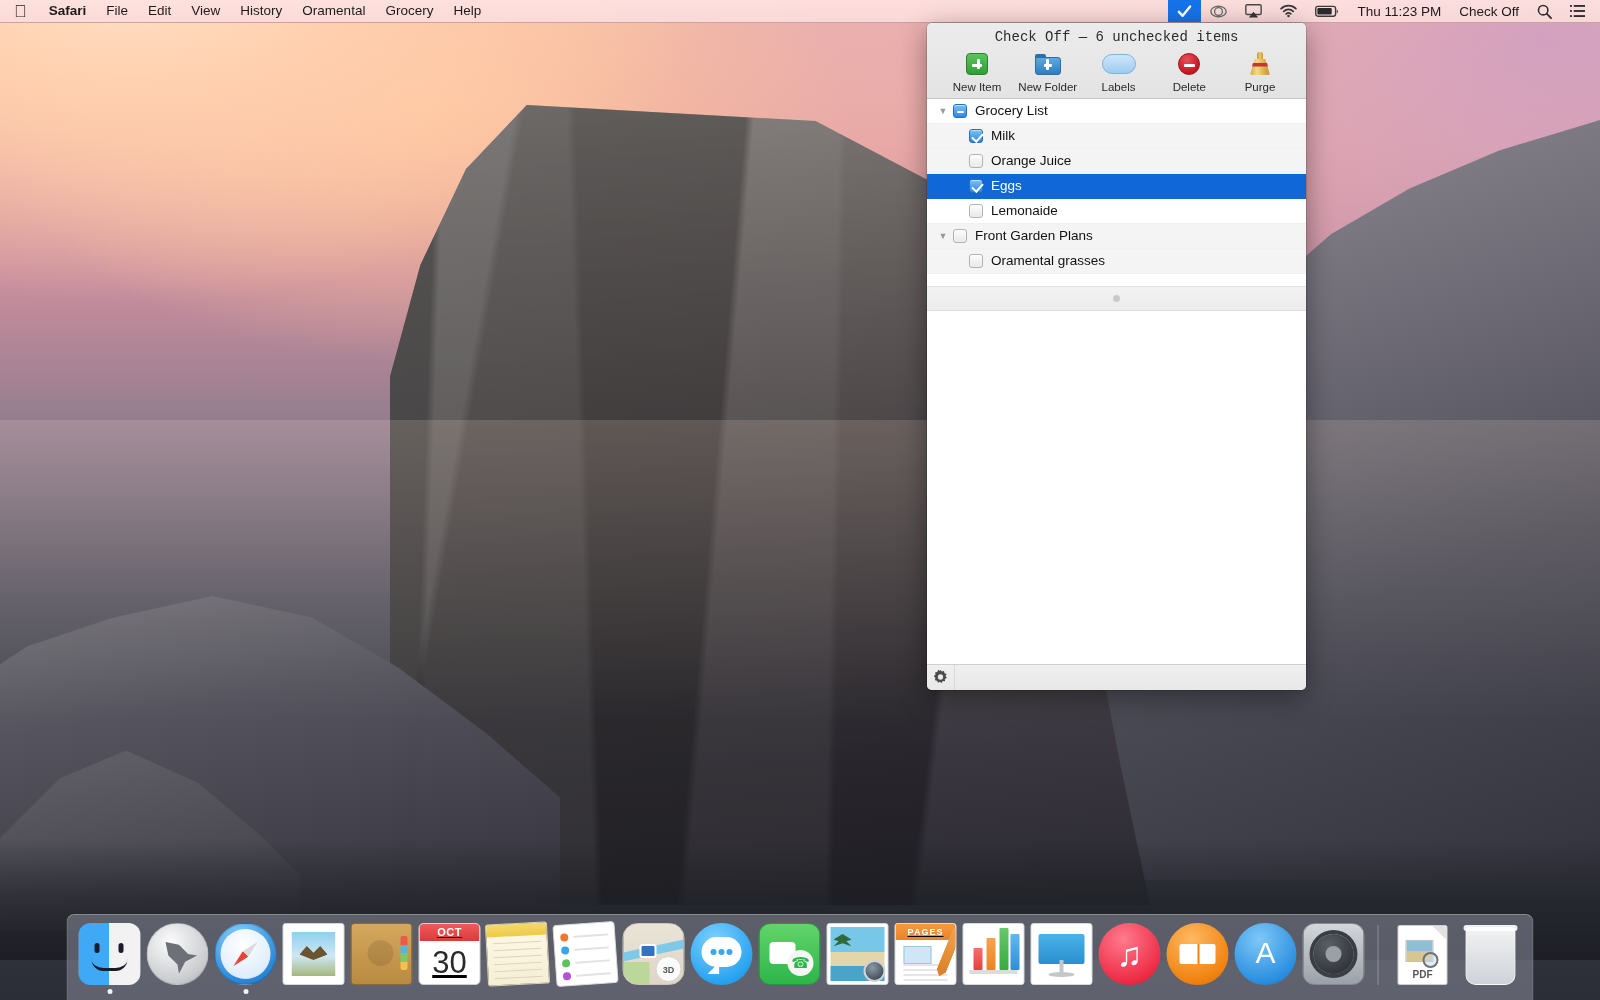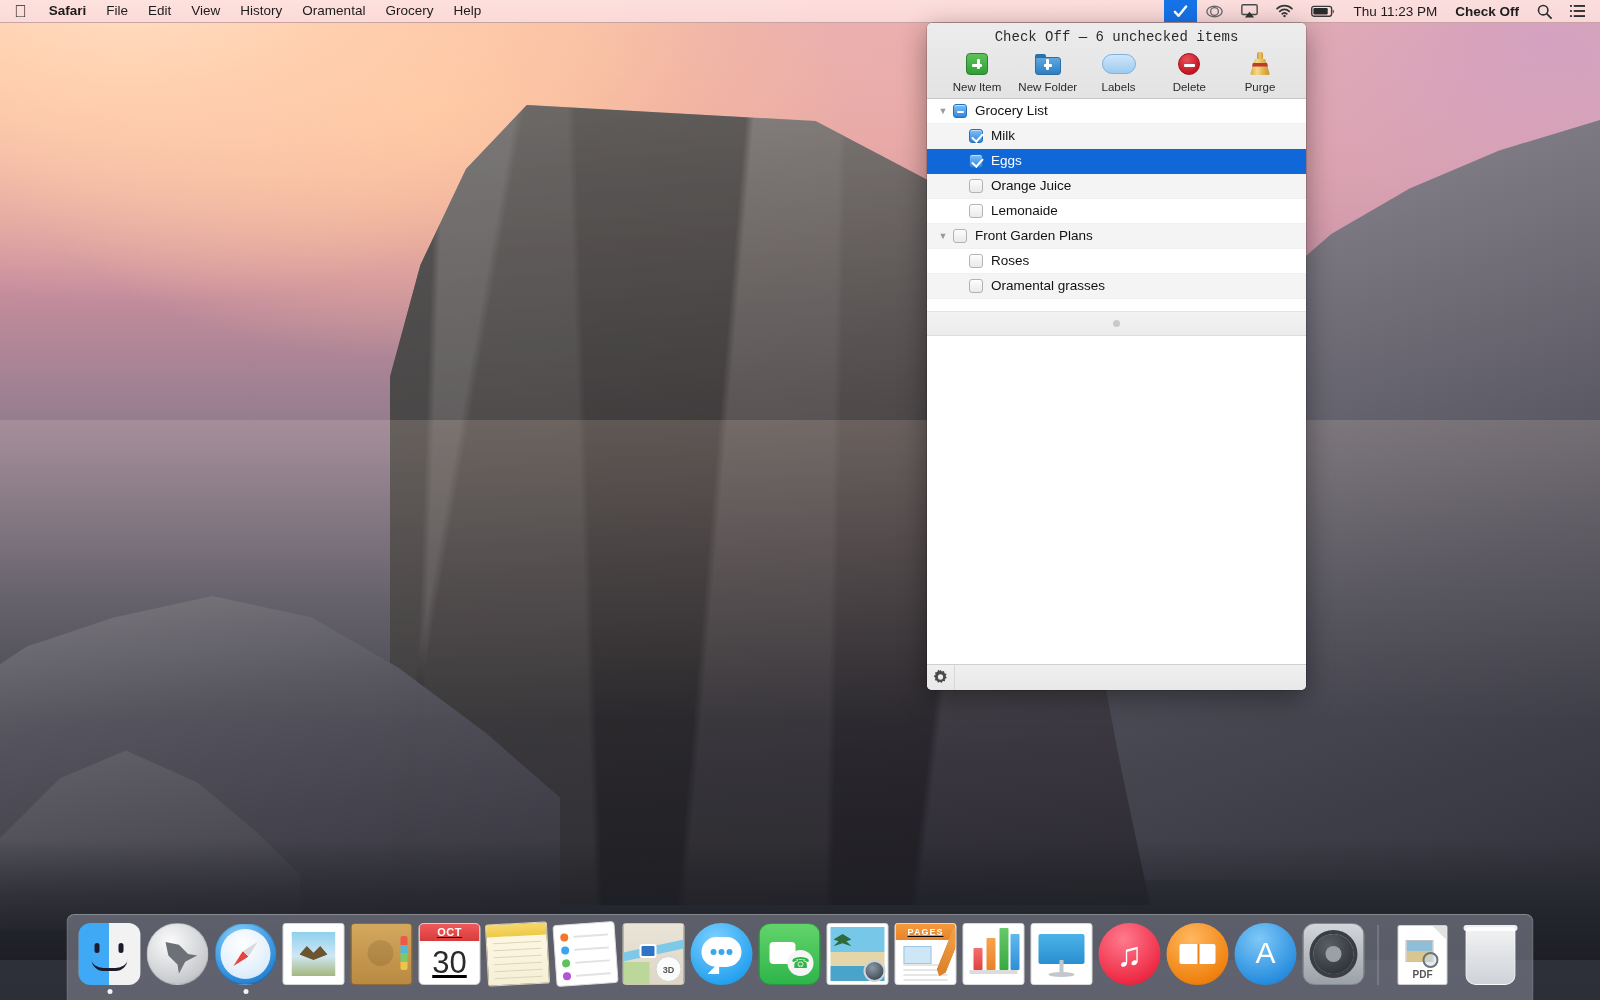--- a/index.html
+++ b/index.html
@@ -80,21 +80,21 @@
   }
   .mb-item.bold { font-weight: bold; }
   .apple-logo { font-size: 17px; padding: 0 12px 0 14px; }
   .mb-right { margin-left: auto; display: flex; align-items: center; height: 100%; }
   .mb-right .mb-item { padding: 0 9px; }
   .mb-status.active {
     background: #1673e8; color: #fff;
     padding: 0 9px; height: 100%; display: flex; align-items: center;
   }
   .mb-clock { font-weight: 400; padding: 0 9px; }
-  .mb-appname { font-weight: bold; padding: 0 9px; }
+  .mb-appname { font-weight: normal; padding: 0 9px; }
 
   svg.i { display:block; }
 
   
   #popover {
     position: absolute; left: 927px; top: 23px;
     width: 379px; height: 667px;
     background: #fff;
     border-radius: 5px;
     box-shadow: 0 8px 28px rgba(0,0,0,.40), 0 0 0 .5px rgba(0,0,0,.28);
@@ -320,21 +320,21 @@
   .notes { background: linear-gradient(180deg,#fff9e6,#f6efd6); border:1px solid #ddd3b4; border-radius:3px; overflow:hidden;
     transform: rotate(-3deg); }
   .notes .band { height:12px; background: linear-gradient(180deg,#f7d96b,#eec948); }
   .notes .ln { height:1px; background:#ddd4bb; margin: 6px 6px 0; }
 
   .reminders { background:#fff; border:1px solid #dcdcdc; border-radius:4px; overflow:hidden; transform: rotate(-4deg); padding:8px 6px; }
   .reminders .r { display:flex; align-items:center; margin-bottom:5px; }
   .reminders .d { width:8px; height:8px; border-radius:50%; margin-right:5px; }
   .reminders .l { flex:1; height:2px; background:#e2e2e2; border-radius:1px; }
 
-  .maps { background: linear-gradient(180deg,#eae4d8,#ded6c6); border:1px solid #cfc7b6; border-radius:3px; position:relative; overflow:hidden; }
+  .maps { background: linear-gradient(180deg,#eae4d8,#ded6c6); border:1px solid #cfc7b6; border-radius:15px; position:relative; overflow:hidden; }
   .maps .road { position:absolute; left:-8px; top:22px; right:-8px; height:9px; background:#7ec8e8; transform: rotate(-12deg); }
   .maps .green { position:absolute; left:0; bottom:0; width:26px; height:22px; background:#bcd79a; }
   .maps .shield { position:absolute; left:16px; top:20px; width:17px; height:14px; background:#2f74c4; border-radius:3px; border:2px solid #fff; }
   .maps .compass { position:absolute; right:2px; bottom:2px; width:26px; height:26px; border-radius:50%;
     background:#fbfbfb; border:1px solid #d2d2d2; font-size:9px; color:#555; text-align:center; line-height:26px; font-weight:bold; }
 
   .messages { border-radius:50%; background: radial-gradient(circle at 40% 28%, #7fd0ff, #28a3f0 72%, #1b86d4); position:relative; }
   .messages .bub { position:absolute; left:11px; top:14px; width:40px; height:30px; background:#fff; border-radius:15px; }
   .messages .bub::after { content:""; position:absolute; left:6px; bottom:-7px; width:12px; height:12px; background:#fff;
     clip-path: polygon(0 100%, 100% 0, 100% 100%); }
@@ -542,40 +542,36 @@
   <div id="po-list">
     <div class="row group">
       <span class="disc">▼</span>
       <span class="cb mixed"></span>
       <span class="row-label">Grocery List</span>
     </div>
     <div class="row child alt">
       <span class="cb on"></span>
       <span class="row-label">Milk</span>
     </div>
+    <div class="row child alt">
+      <span class="cb off"></span>
+      <span class="row-label">Orange Juice</span>
+    </div>
     <div class="row child selected">
       <span class="cb on"></span>
       <span class="row-label">Eggs</span>
-    </div>
-    <div class="row child alt">
-      <span class="cb off"></span>
-      <span class="row-label">Orange Juice</span>
     </div>
     <div class="row child">
       <span class="cb off"></span>
       <span class="row-label">Lemonaide</span>
     </div>
     <div class="row group alt">
       <span class="disc">▼</span>
       <span class="cb off"></span>
       <span class="row-label">Front Garden Plans</span>
-    </div>
-    <div class="row child">
-      <span class="cb off"></span>
-      <span class="row-label">Roses</span>
     </div>
     <div class="row child alt">
       <span class="cb off"></span>
       <span class="row-label">Oramental grasses</span>
     </div>
   </div>
 
   <div id="po-split">
     <span id="po-grip"></span>
   </div>

